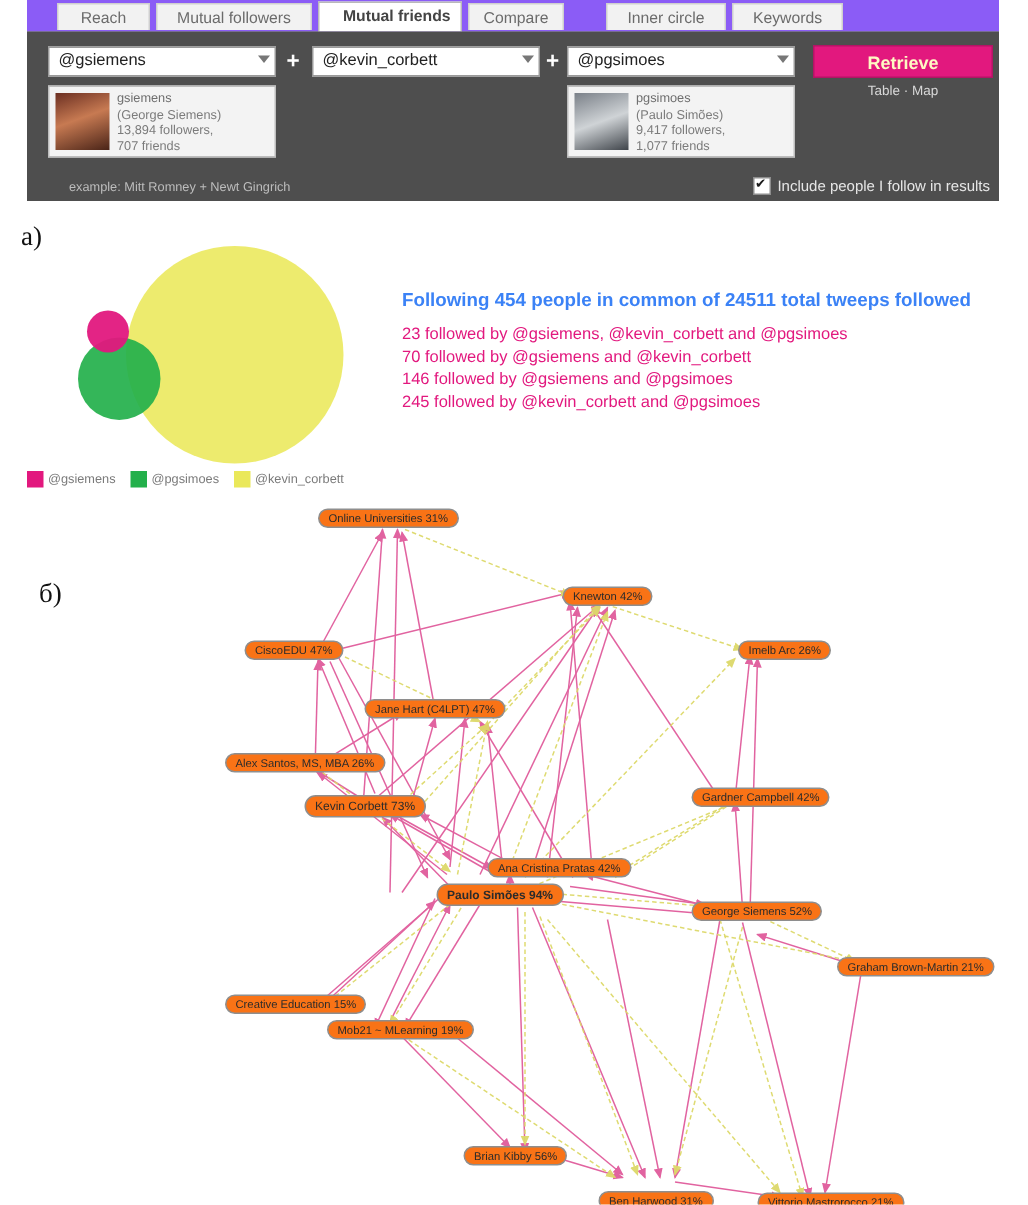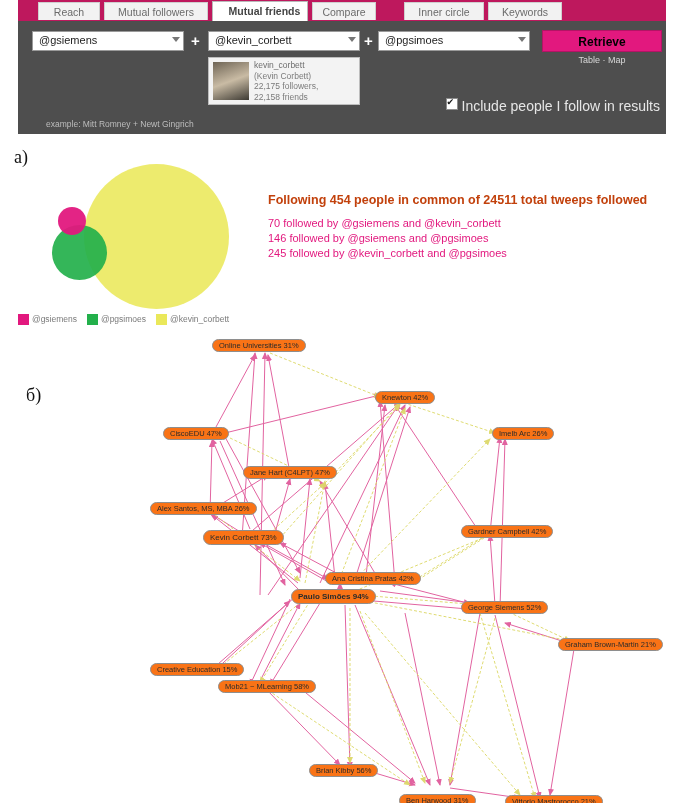--- a/index.html
+++ b/index.html
@@ -7,21 +7,21 @@
     width:685px;height:803px;
     background:#ffffff;
     font-family:"Liberation Sans", sans-serif;
     font-size:11px;
     color:#333;
     position:relative;
     overflow:hidden;
   }
   
   #app{position:absolute;left:18px;top:0;width:648px;height:134px;}
-  #tabs{position:relative;height:21px;background:#be185d;border-bottom:1px solid #b9b9b9;}
+  #tabs{position:relative;height:21px;background:#8b5cf6;border-bottom:1px solid #b9b9b9;}
   .tab{
     position:absolute;top:2px;height:18px;line-height:18px;
     font-size:10.5px;color:#6b6b6b;text-align:center;
     background:#f2f2f2;border:1px solid #cfcfcf;border-bottom:none;
     padding:0 6px;box-sizing:border-box;
   }
   .tab.active{background:#ffffff;color:#444;border-color:#b9b9b9;top:1px;height:20px;line-height:19px;font-weight:bold;}
   #panel{
     position:absolute;left:0;top:21px;width:648px;height:113px;
     background:#4e4e4e;
@@ -53,35 +53,35 @@
     overflow:hidden;
   }
   .card .thumb.t1{background:linear-gradient(160deg,#6b2f22 0%,#c77a52 45%,#4a2418 100%);}
   .card .thumb.t2{background:linear-gradient(160deg,#6e6455 0%,#c9bba4 50%,#3d3a33 100%);}
   .card .thumb.t3{background:linear-gradient(160deg,#7a8088 0%,#cfd3d6 50%,#3f444a 100%);}
   .card .meta{position:absolute;left:45px;top:2px;right:2px;color:#7b7b7b;font-size:8.5px;line-height:10.5px;}
   .card .meta .nm{color:#6e6e6e;}
   #retrieve{
     position:absolute;left:524px;top:9px;width:120px;height:22px;
     background:#e2187e;border:1px solid #b31465;
-    color:#000000;font-size:12px;font-weight:bold;
+    color:#fef9c3;font-size:12px;font-weight:bold;
     text-align:center;line-height:22px;
     box-sizing:border-box;
   }
   #viewlinks{
     position:absolute;left:524px;top:34px;width:120px;
     text-align:center;color:#c9c9c9;font-size:9px;
   }
   #viewlinks span{color:#d8d8d8;}
   #example{
     position:absolute;left:28px;bottom:5px;color:#bdbdbd;font-size:8.5px;
   }
   #includewrap{
-    position:absolute;right:6px;bottom:20px;color:#e6e6e6;font-size:14px;
-    display:flex;align-items:flex-start;gap:4px;
+    position:absolute;right:6px;bottom:4px;color:#e6e6e6;font-size:10px;
+    display:flex;align-items:flex-end;gap:4px;
   }
   #includewrap .box{
     width:10px;height:10px;background:#ffffff;border:1px solid #8d8d8d;
     position:relative;
   }
   #includewrap .box:after{
     content:"\2714";position:absolute;left:0;top:-2px;font-size:9px;color:#1a1a1a;
   }
   
   .fig-label{position:absolute;font-size:18px;color:#111;font-family:"Liberation Serif", serif;}
@@ -95,21 +95,21 @@
   #c-pg{left:34px;top:63px;width:55px;height:55px;background:#23b04b;opacity:.92;}
   #c-gs{left:40px;top:45px;width:28px;height:28px;background:#e2187e;opacity:.95;}
   #legend{position:absolute;left:18px;top:311px;width:260px;height:16px;display:flex;align-items:center;gap:4px;font-size:8.5px;color:#7a7a7a;}
   .lg{display:flex;align-items:center;gap:3px;margin-right:6px;}
   .sw{width:11px;height:11px;display:inline-block;}
   .sw.pink{background:#e2187e;}
   .sw.green{background:#23b04b;}
   .sw.yellow{background:#eae85a;}
 
   #venn-text{position:absolute;left:268px;top:193px;width:415px;}
-  #venn-title{font-size:12.5px;font-weight:bold;color:#c2410c;margin-bottom:10px;}
+  #venn-title{font-size:12.5px;font-weight:bold;color:#3b82f6;margin-bottom:10px;}
   .vline{font-size:11px;color:#e2187e;margin-bottom:3px;}
 
   
   #graph{position:absolute;left:150px;top:333px;width:535px;height:470px;}
   #graph svg{position:absolute;left:0;top:0;}
   .node{
     position:absolute;
     background:#f97316;
     border:1px solid #8e8e8e;
     border-radius:11px;
@@ -149,31 +149,40 @@
     <div class="field" style="left:190px;width:152px;">
       <span>@kevin_corbett</span>
       <span class="fcaret"></span>
     </div>
     <div class="plus" style="left:346px;">+</div>
     <div class="field" style="left:360px;width:152px;">
       <span>@pgsimoes</span>
       <span class="fcaret"></span>
     </div>
 
-
-    <div class="card" style="left:190px;width:152px;">
-      <div class="thumb t2"></div>
+    <div class="card" style="left:14px;width:152px;">
+      <div class="thumb t1"></div>
       <div class="meta">
-        <div class="nm">kevin_corbett</div>
-        <div>(Kevin Corbett)</div>
-        <div>22,175 followers,</div>
-        <div>22,158 friends</div>
+        <div class="nm">gsiemens</div>
+        <div>(George Siemens)</div>
+        <div>13,894 followers,</div>
+        <div>707 friends</div>
       </div>
     </div>
 
+
+    <div class="card" style="left:360px;width:152px;">
+      <div class="thumb t3"></div>
+      <div class="meta">
+        <div class="nm">pgsimoes</div>
+        <div>(Paulo Simões)</div>
+        <div>9,417 followers,</div>
+        <div>1,077 friends</div>
+      </div>
+    </div>
 
     <div id="retrieve">Retrieve</div>
     <div id="viewlinks">
       <span>Table</span><span> · </span><span>Map</span>
     </div>
 
     <div id="example">example: Mitt Romney + Newt Gingrich</div>
     <div id="includewrap">
       <span class="box"></span>
       <span>Include people I follow in results</span>
@@ -200,20 +209,21 @@
     <span>@pgsimoes</span>
   </span>
   <span class="lg">
     <span class="sw yellow"></span>
     <span>@kevin_corbett</span>
   </span>
 </div>
 
 <div id="venn-text">
   <div id="venn-title">Following 454 people in common of 24511 total tweeps followed</div>
+  <div class="vline">23 followed by @gsiemens, @kevin_corbett and @pgsimoes</div>
   <div class="vline">70 followed by @gsiemens and @kevin_corbett</div>
   <div class="vline">146 followed by @gsiemens and @pgsimoes</div>
   <div class="vline">245 followed by @kevin_corbett and @pgsimoes</div>
 </div>
 
 <div id="graph">
   <svg width="535" height="470">
     <defs>
       <marker id="ap" markerWidth="7" markerHeight="7" refX="6" refY="3" orient="auto">
         <path d="M0,0 L7,3 L0,6 z" fill="#e05b9b"></path>
@@ -308,17 +318,17 @@
   <div class="node" style="left:342px;top:94px;">Imelb Arc  26%</div>
   <div class="node" style="left:93px;top:133px;">Jane Hart (C4LPT)  47%</div>
   <div class="node" style="left:0px;top:169px;">Alex Santos, MS, MBA  26%</div>
   <div class="node" style="left:311px;top:192px;">Gardner Campbell  42%</div>
   <div class="node big" style="left:53px;top:197px;text-align:center;">Kevin Corbett  73%</div>
   <div class="node" style="left:175px;top:239px;">Ana Cristina Pratas  42%</div>
   <div class="node big hi" style="left:141px;top:256px;">Paulo Simões  94%</div>
   <div class="node" style="left:311px;top:268px;">George Siemens  52%</div>
   <div class="node" style="left:408px;top:305px;">Graham Brown-Martin  21%</div>
   <div class="node" style="left:0px;top:330px;">Creative Education  15%</div>
-  <div class="node" style="left:68px;top:347px;">Mob21 ~ MLearning  58%</div>
+  <div class="node" style="left:68px;top:347px;">Mob21 ~ MLearning  19%</div>
   <div class="node" style="left:159px;top:431px;">Brian Kibby  56%</div>
   <div class="node" style="left:249px;top:461px;">Ben Harwood  31%</div>
   <div class="node" style="left:355px;top:462px;">Vittorio Mastrorocco  21%</div>
 </div>
 
 </body></html>

